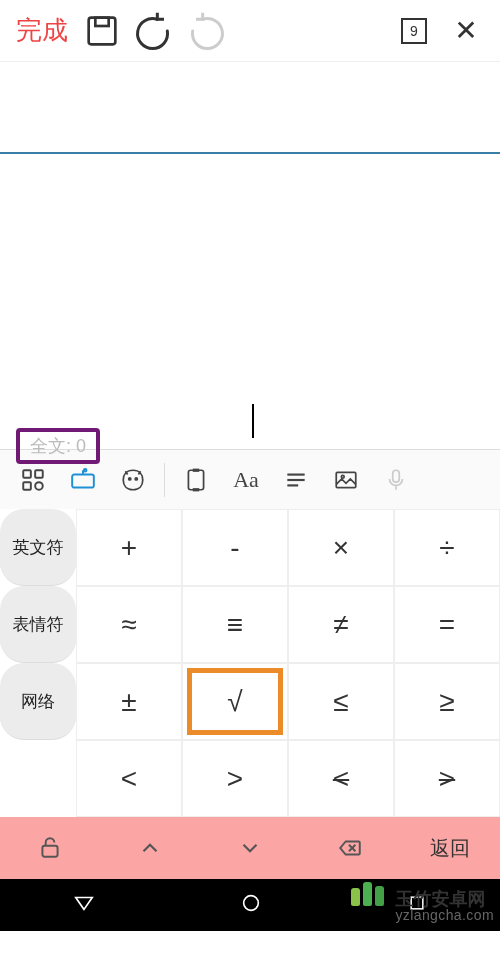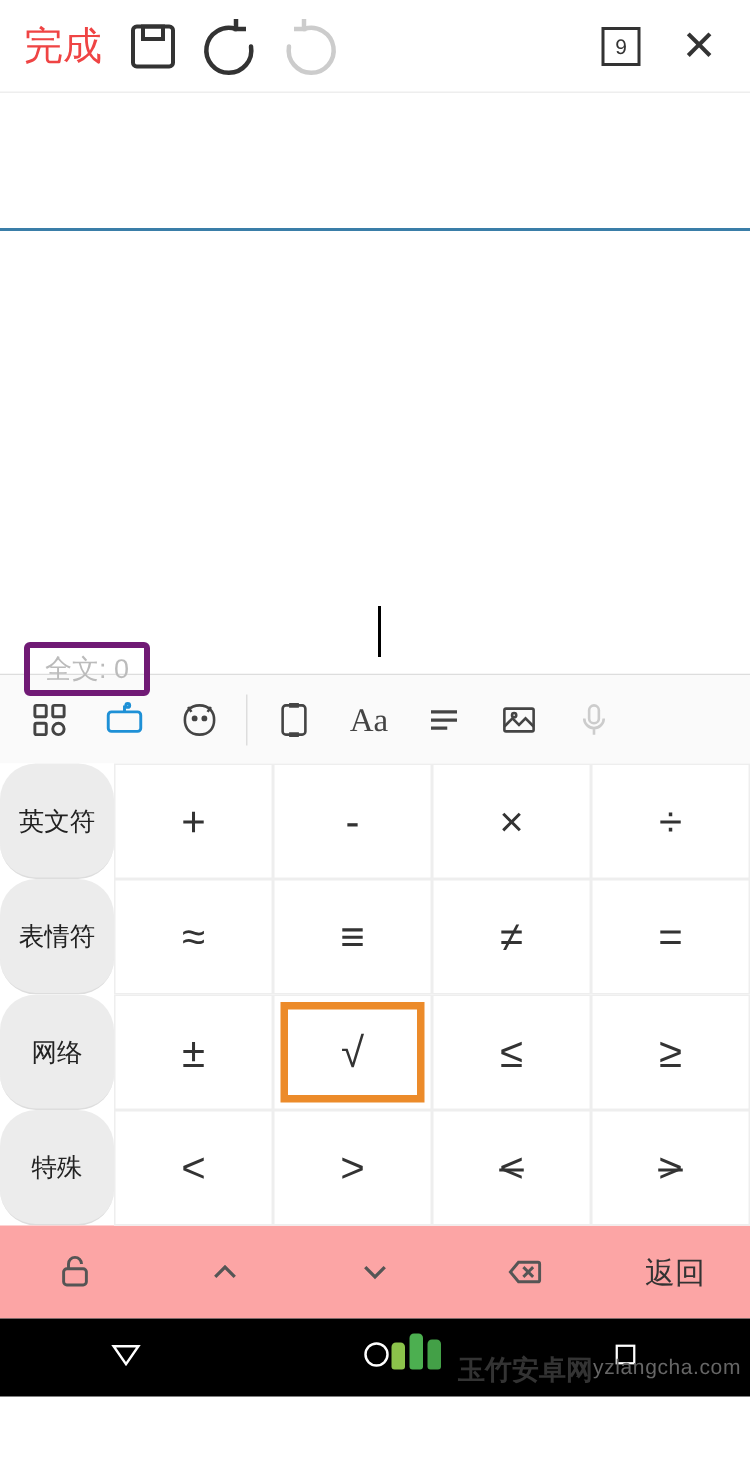--- a/index.html
+++ b/index.html
@@ -30,21 +30,21 @@
     .bottom-strip { width:100%; height:62px; background:#fca5a5; display:flex; align-items:center; }
     .bicon { flex:1; display:flex; align-items:center; justify-content:center; color:#555; font-size:22px; }
     .bicon svg { width:26px; height:26px; }
     .ret-txt { font-size:20px; color:#333; }
     .navbar { width:100%; height:52px; background:#000; display:flex; align-items:center; justify-content:space-around; }
     .nav-shape { color:#fff; }
     .watermark { position:absolute; right:6px; bottom:56px; display:flex; align-items:center; gap:4px; pointer-events:none; }
     .wm-logo { width:40px; height:28px; display:flex; }
     .wm-bar { width:9px; height:22px; margin-right:3px; border-radius:3px 3px 2px 2px; }
     .b1{background:#8bc34a;height:18px;margin-top:6px}.b2{background:#4caf50;height:24px;margin-top:0}.b3{background:#43a047;height:20px;margin-top:4px}
-    .wm-txt { display:flex; flex-direction:row; line-height:1;margin-top:20px; }
+    .wm-txt { display:flex; flex-direction:column; line-height:1;margin-top:20px; }
     .wm-cn { font-size:18px; font-weight:700; color:#333; }
     .wm-en { font-size:14px; color:#666; letter-spacing:0.4px; }
   </style>
 </head>
 <body>
 
 <div class="topbar">
   <span class="done">完成</span>
   <span class="top-icon">
     <svg viewBox="0 0 24 24" fill="none" stroke="currentColor" stroke-width="1.6">
@@ -131,21 +131,20 @@
         <path d="M6 11 A6 6 0 0 0 18 11 M12 17 V21"></path>
       </svg>
   </span>
 </div>
 
 <div class="kb">
   <div class="kb-cats">
     <div class="kb-cat">英文符</div>
     <div class="kb-cat">表情符</div>
     <div class="kb-cat">网络</div>
-    <div class="kb-cat">特殊</div>
   </div>
   <div class="kb-grid">
     <div class="key">+</div>
     <div class="key">-</div>
     <div class="key">×</div>
     <div class="key">÷</div>
     <div class="key">≈</div>
     <div class="key">≡</div>
     <div class="key">≠</div>
     <div class="key">=</div>

